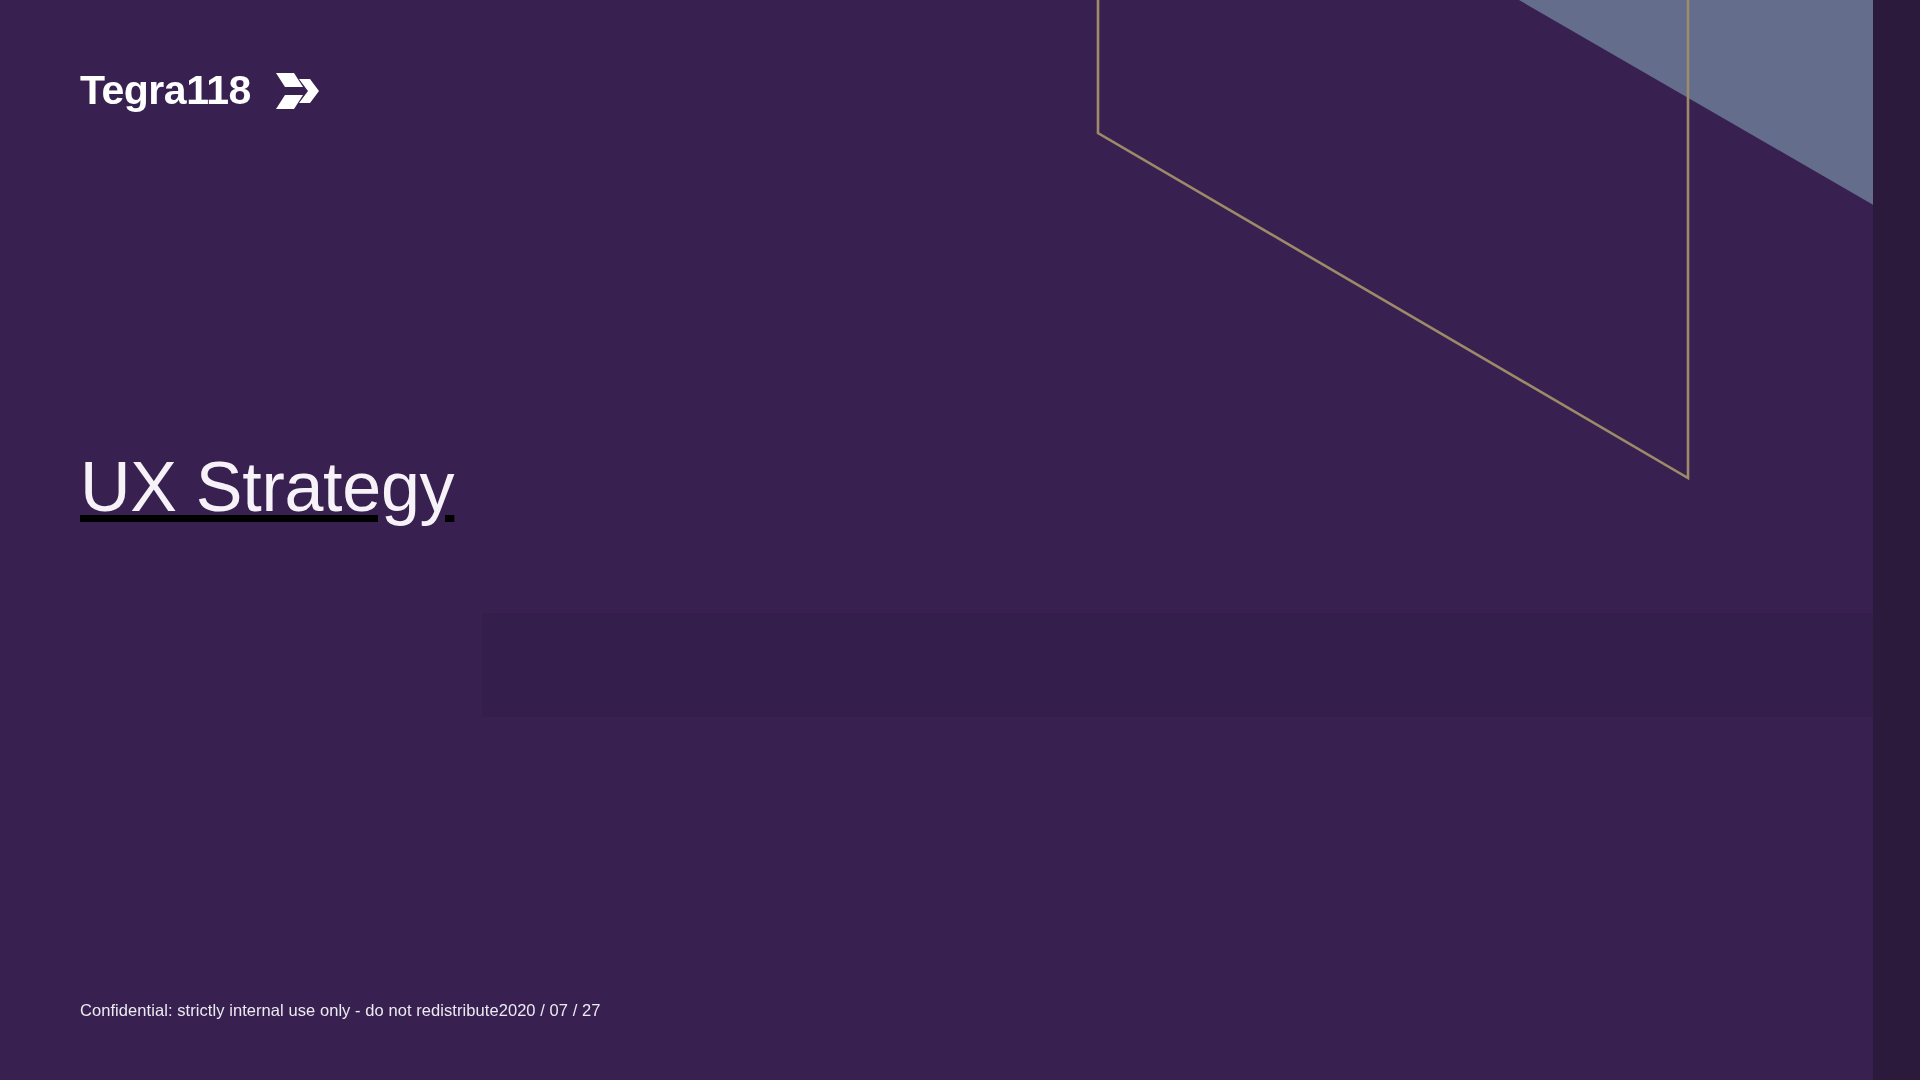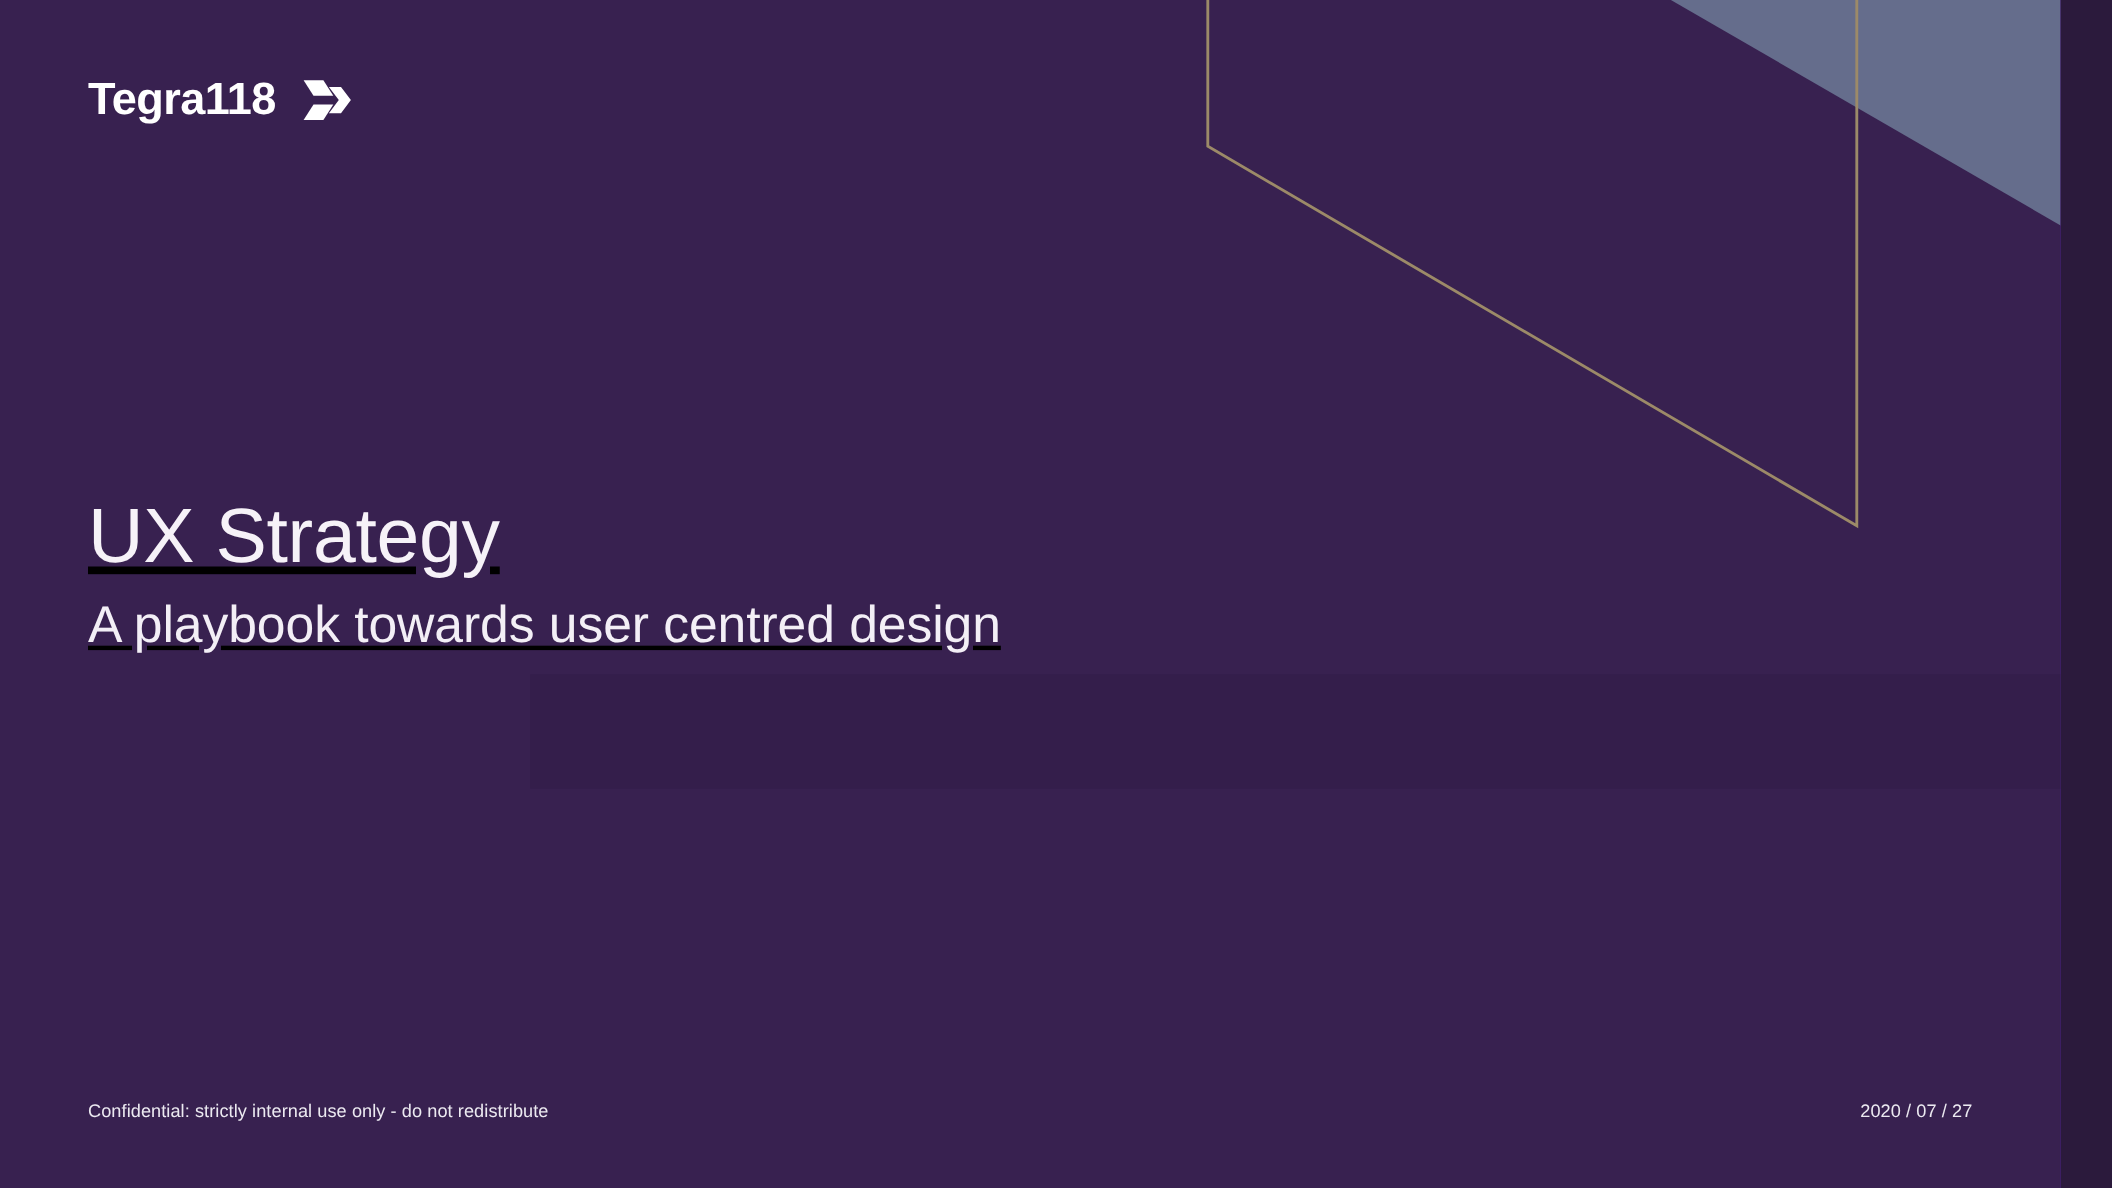--- a/index.html
+++ b/index.html
@@ -11,21 +11,21 @@
   body {
     font-family: "Liberation Sans", sans-serif;
     -webkit-font-smoothing: antialiased;
   }
 
   .slide {
     position: relative;
     width: 1873px;
     height: 1080px;
     overflow: hidden;
-    background: #6d28d9;
+    background: #000000;
   }
 
   
   .deco-layer {
     position: absolute;
     inset: 0;
     width: 100%;
     height: 100%;
     pointer-events: none;
   }
@@ -89,21 +89,20 @@
   }
 
   
   .footer {
     position: absolute;
     left: 80px;
     right: 80px;
     bottom: 62px;
     display: flex;
     align-items: baseline;
-    justify-content: space-between;
   }
   .footer-note,
   .footer-date {
     color: #eceaf1;
     font-size: 16.5px;
     font-weight: 400;
     line-height: 1;
     letter-spacing: 0.004em;
     white-space: nowrap;
   }
@@ -134,21 +133,20 @@
       <polygon points="7,2 25,2 34,16 16,16" fill="#ffffff"></polygon>
 
       <polygon points="16,24 34,24 25,38 7,38" fill="#ffffff"></polygon>
 
       <polygon points="30,8 41,8 50,20 41,32 30,32 39,20" fill="#ffffff"></polygon>
     </svg>
   </div>
 
   <div class="headline">
     <h1 class="title">UX Strategy</h1>
-    <p class="subtitle">A playbook towards user centred design</p>
   </div>
 
   <div class="footer">
     <span class="footer-note">Confidential: strictly internal use only - do not redistribute</span>
     <span class="footer-date">2020 / 07 / 27</span>
   </div>
 
 </div>
 
 </body></html>

